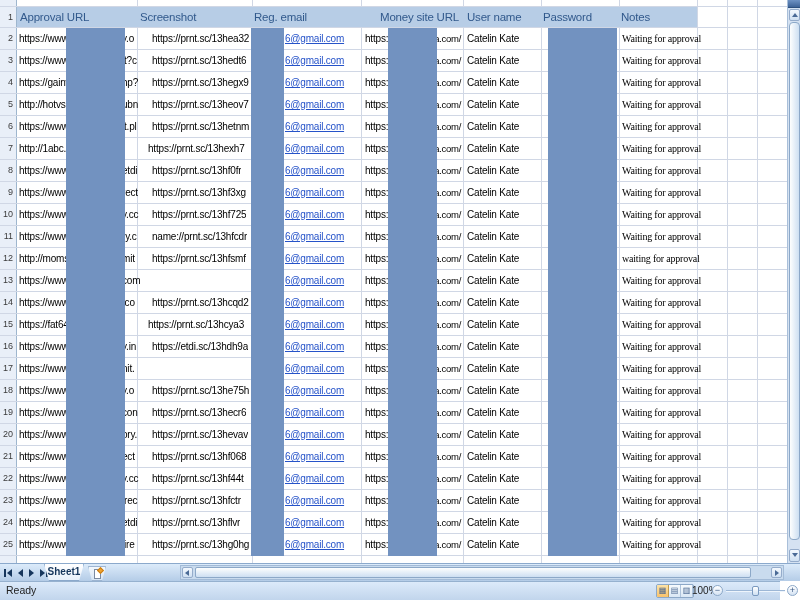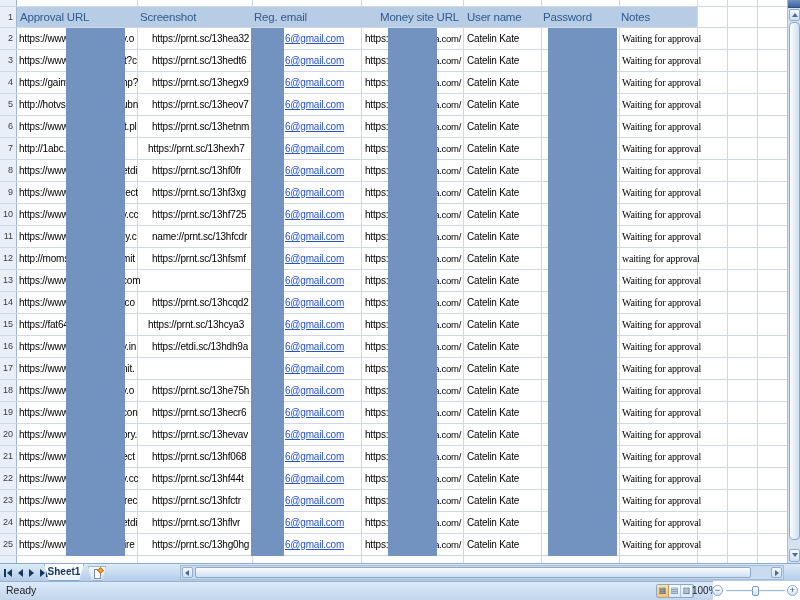--- a/index.html
+++ b/index.html
@@ -78,21 +78,21 @@
   .sheet-ic{position:absolute;left:5px;top:2px;width:7px;height:10px;background:#fff;border:1px solid #7b8aa0;}
   .star-ic{position:absolute;left:9px;top:1px;width:5px;height:5px;background:#f0a22e;transform:rotate(45deg);border:1px solid #c97d14;}
   #hscroll{position:absolute;left:180px;top:1px;width:604px;height:15px;background:#c9dbee;border:1px solid #a3bbd7;}
   #hs-left{position:absolute;left:1px;top:1px;width:11px;height:11px;background:linear-gradient(#f4f9fe,#cfe0f2);border:1px solid #95accb;border-radius:2px;}
   #hs-right{position:absolute;right:1px;top:1px;width:11px;height:11px;background:linear-gradient(#f4f9fe,#cfe0f2);border:1px solid #95accb;border-radius:2px;}
   #hs-thumb{position:absolute;left:14px;top:1px;width:556px;height:11px;background:linear-gradient(#fdfefe,#cddff2);border:1px solid #8ca8c8;border-radius:2px;}
   .tri-left{position:absolute;left:2px;top:2px;width:0;height:0;border-top:3px solid transparent;border-bottom:3px solid transparent;border-right:4px solid #4a6a96;}
   .tri-right{position:absolute;left:3px;top:2px;width:0;height:0;border-top:3px solid transparent;border-bottom:3px solid transparent;border-left:4px solid #4a6a96;}
 
   
-  #statusbar{position:absolute;left:0;top:581px;width:713px;height:19px;
+  #statusbar{position:absolute;left:0;top:581px;width:780px;height:19px;
              background:linear-gradient(#dceafa,#c1d5ec);border-top:1px solid #96b1cf;}
   #status-text{position:absolute;left:6px;top:2px;font-size:10.5px;color:#222;}
   #viewgroup{position:absolute;left:656px;top:2px;height:14px;display:flex;background:#dde9f6;border:1px solid #8ca8c8;border-radius:2px;overflow:hidden;}
   .viewbtn{width:12px;height:12px;font-size:8px;line-height:12px;text-align:center;color:#44618c;background:linear-gradient(#f6fafd,#d9e7f5);border-right:1px solid #aec3dc;}
   .viewbtn.active{background:linear-gradient(#fde3a7,#f9c26b);border-right-color:#c29b4d;}
   #zoom-label{position:absolute;left:692px;top:3px;font-size:10px;color:#222;}
   .zcircle{position:absolute;top:3px;width:11px;height:11px;border:1px solid #8ca8c8;border-radius:50%;
            background:linear-gradient(#ffffff,#d5e3f3);font-size:9px;line-height:9px;text-align:center;color:#3c5a85;}
   #zoom-out{left:712px;}
   #zoom-in{left:787px;}

